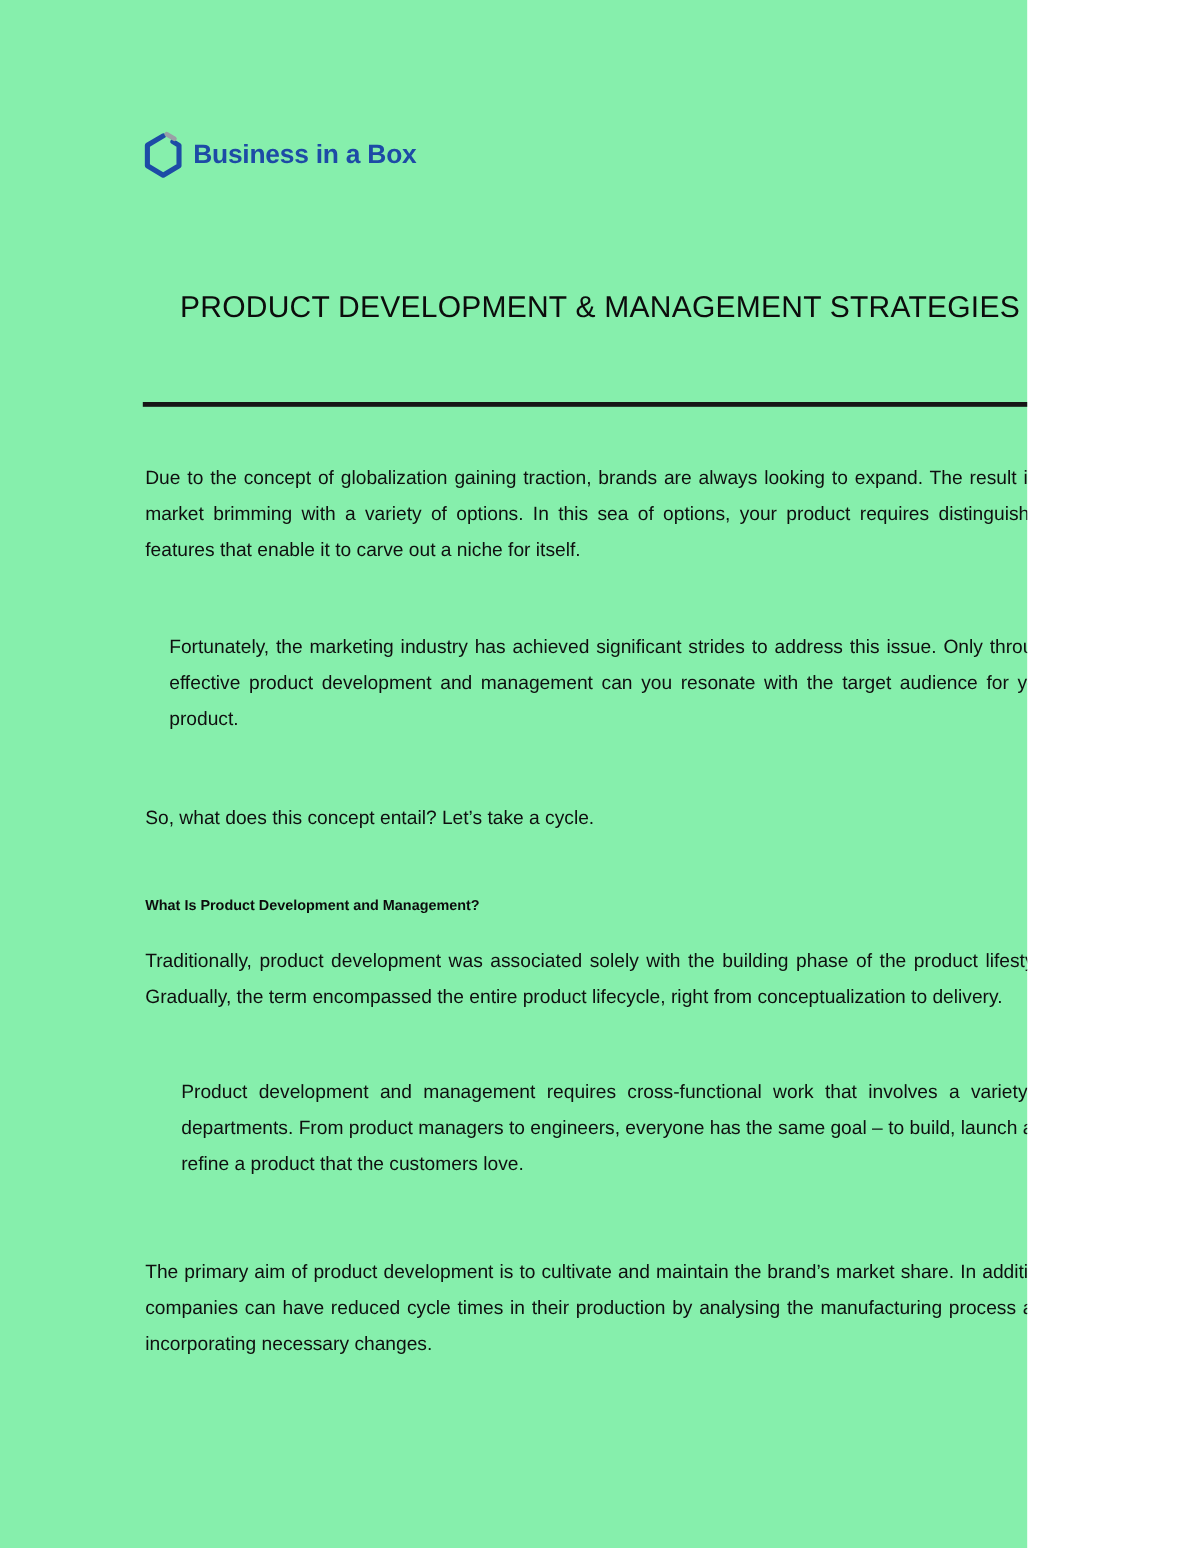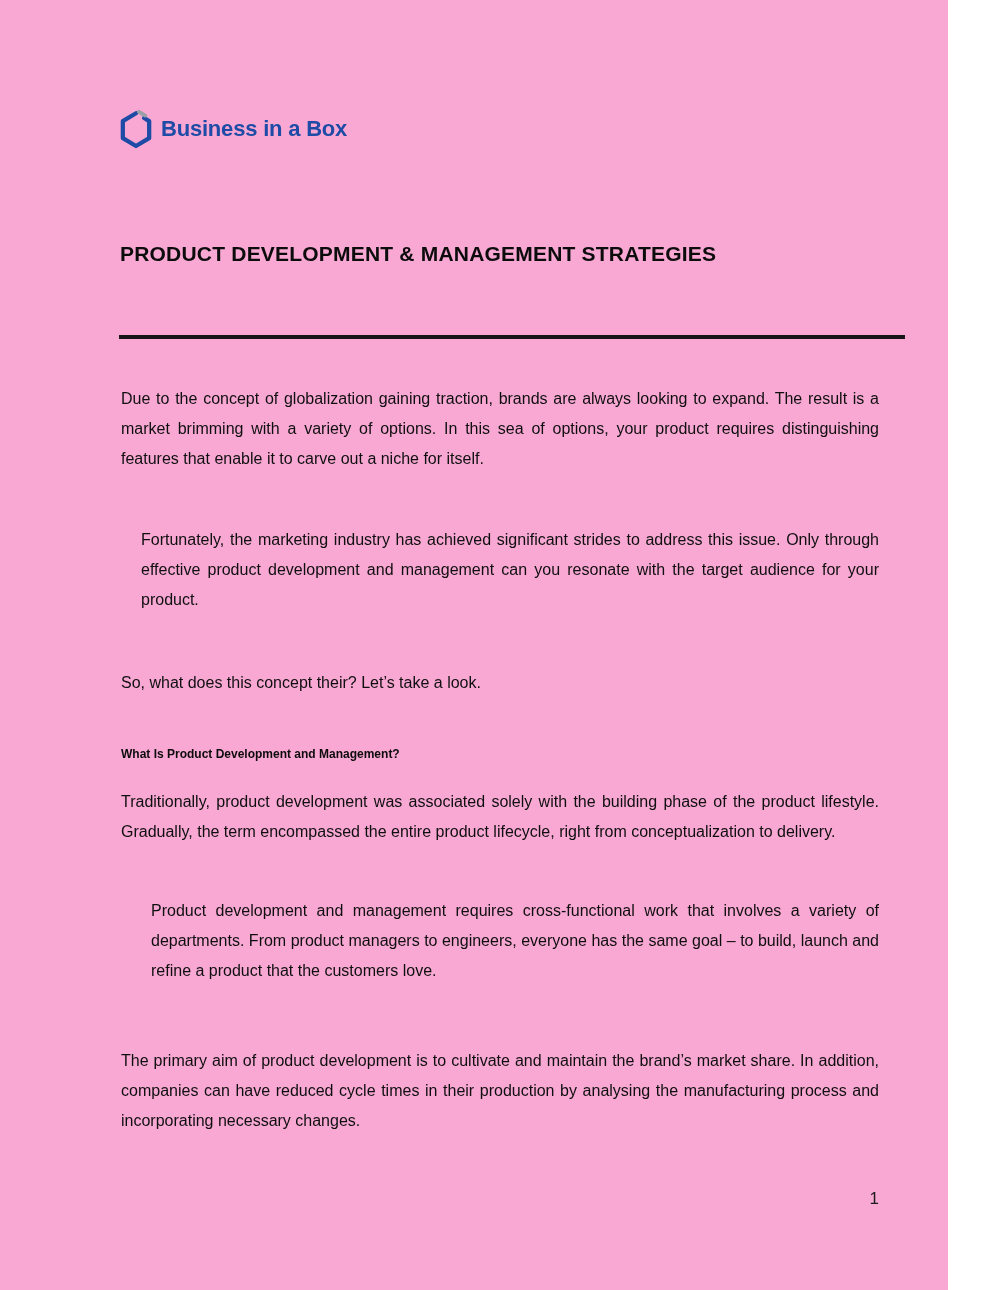--- a/index.html
+++ b/index.html
@@ -3,23 +3,23 @@
 <meta charset="utf-8">
 <style>
   html, body {
     margin: 0;
     padding: 0;
     background: #ffffff;
     font-family: "Liberation Sans", "DejaVu Sans", sans-serif;
   }
   .page {
     position: relative;
-    width: 948px;
+    width: 856px;
     height: 1290px;
-    background: #f9a8d4;
+    background: #86efac;
     overflow: hidden;
     color: #101010;
   }
   
   .logo {
     position: absolute;
     left: 119px;
     top: 109px;
     display: flex;
     align-items: center;
@@ -38,23 +38,23 @@
     color: #1d4ba6;
     white-space: nowrap;
   }
   
   .doc-title {
     position: absolute;
     left: 120px;
     top: 242px;
     width: 760px;
     margin: 0;
-    text-align: left;
-    font-size: 21px;
-    font-weight: 700;
+    text-align: center;
+    font-size: 25px;
+    font-weight: 400;
     letter-spacing: 0.2px;
     color: #0c0c0c;
     white-space: nowrap;
   }
   .title-rule {
     position: absolute;
     left: 119px;
     top: 335px;
     width: 786px;
     height: 4px;
@@ -115,21 +115,21 @@
     <span class="logo-text">Business in a Box</span>
   </header>
 
   <h1 class="doc-title">PRODUCT DEVELOPMENT &amp; MANAGEMENT STRATEGIES</h1>
 
   <div class="title-rule"></div>
 
   <main class="content">
     <p class="p1">Due to the concept of globalization gaining traction, brands are always looking to expand. The result is a market brimming with a variety of options. In this sea of options, your product requires distinguishing features that enable it to carve out a niche for itself.</p>
     <p class="p2">Fortunately, the marketing industry has achieved significant strides to address this issue. Only through effective product development and management can you resonate with the target audience for your product.</p>
-    <p class="p3">So, what does this concept their? Let’s take a look.</p>
+    <p class="p3">So, what does this concept entail? Let’s take a cycle.</p>
     <h2 class="section-heading">What Is Product Development and Management?</h2>
     <p class="p4">Traditionally, product development was associated solely with the building phase of the product lifestyle. Gradually, the term encompassed the entire product lifecycle, right from conceptualization to delivery.</p>
     <p class="p5">Product development and management requires cross-functional work that involves a variety of departments. From product managers to engineers, everyone has the same goal – to build, launch and refine a product that the customers love.</p>
     <p class="p6">The primary aim of product development is to cultivate and maintain the brand’s market share. In addition, companies can have reduced cycle times in their production by analysing the manufacturing process and incorporating necessary changes.</p>
   </main>
 
   <div class="page-number">1</div>
 
 </div>
 

